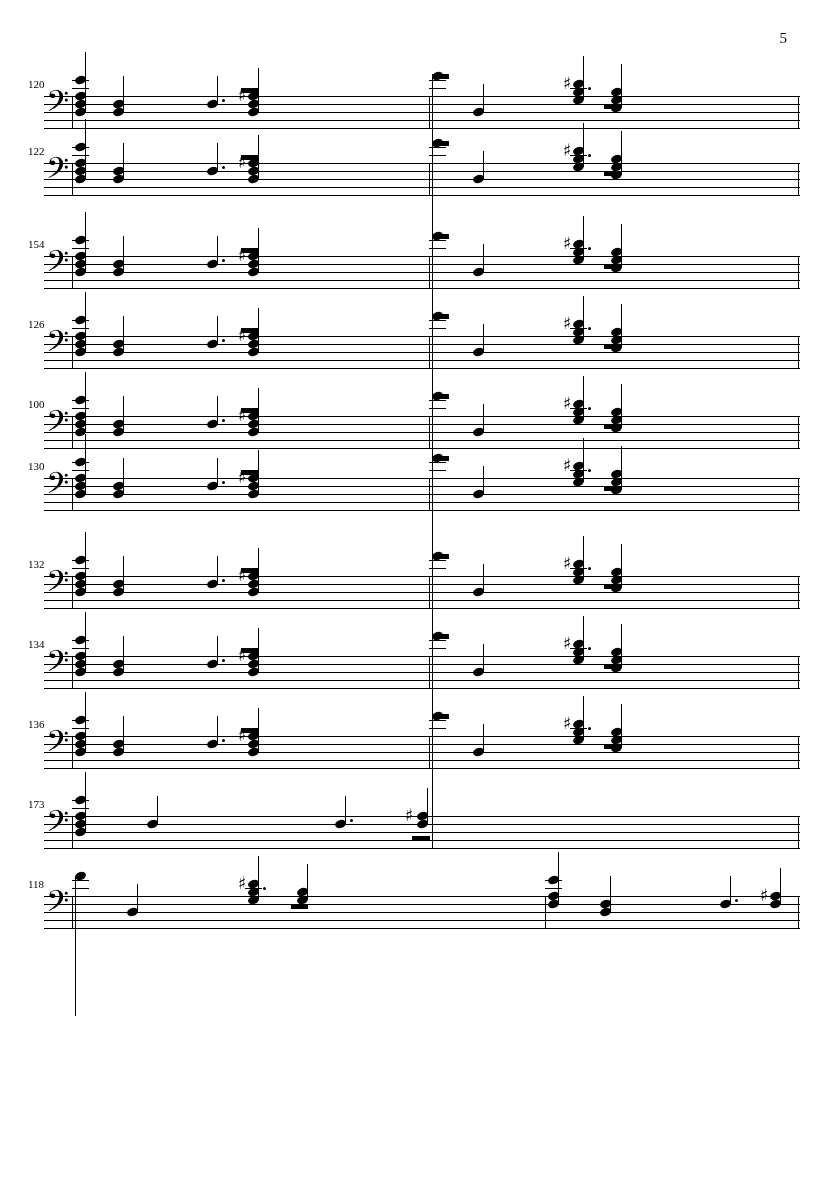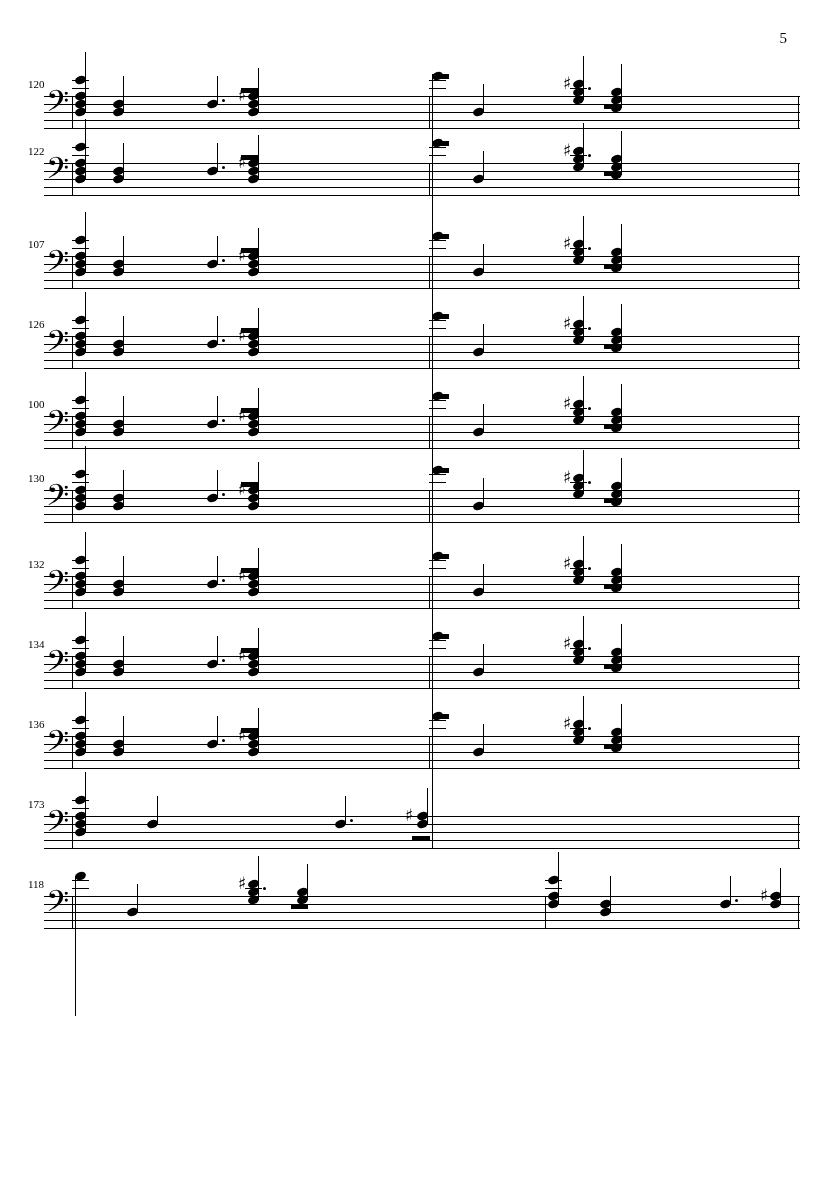--- a/index.html
+++ b/index.html
@@ -236,21 +236,21 @@
         <div class="ledger" style="left: 570px; top: 10px;"></div>
         <div class="dot" style="left: 588px; top: 8.5px;"></div>
         <div class="nh" style="left: 611px; top: 10px;"></div>
         <div class="nh" style="left: 611px; top: 18px;"></div>
         <div class="nh" style="left: 611px; top: 26px;"></div>
         <div class="stem" style="left: 621px; top: -14px; height: 44px;"></div>
         <div class="flagbeam" style="left: 604px; top: 26px; width: 17px;"></div>
         <div class="barline" style="left: 798px;"></div>
       </div>
       <div class="system" style="top: 238px;">
-        <div class="measure-number">107</div>
+        <div class="measure-number">154</div>
         <div class="staff">
           <div class="line l0"></div>
           <div class="line l1"></div>
           <div class="line l2"></div>
           <div class="line l3"></div>
           <div class="line l4"></div>
         </div>
         <div class="clef">𝄢</div>
         <div class="barline" style="left: 72px;"></div>
         <div class="nh" style="left: 75px; top: -2px;"></div>
@@ -403,21 +403,21 @@
         <div class="stem" style="left: 583px; top: -22px; height: 44px;"></div>
         <div class="ledger" style="left: 570px; top: 10px;"></div>
         <div class="dot" style="left: 588px; top: 8.5px;"></div>
         <div class="nh" style="left: 611px; top: 10px;"></div>
         <div class="nh" style="left: 611px; top: 18px;"></div>
         <div class="nh" style="left: 611px; top: 26px;"></div>
         <div class="stem" style="left: 621px; top: -14px; height: 44px;"></div>
         <div class="flagbeam" style="left: 604px; top: 26px; width: 17px;"></div>
         <div class="barline" style="left: 798px;"></div>
       </div>
-      <div class="system" style="top: 472px;">
+      <div class="system" style="top: 460px;">
         <div class="measure-number">130</div>
         <div class="staff">
           <div class="line l0"></div>
           <div class="line l1"></div>
           <div class="line l2"></div>
           <div class="line l3"></div>
           <div class="line l4"></div>
         </div>
         <div class="clef">𝄢</div>
         <div class="barline" style="left: 72px;"></div>

